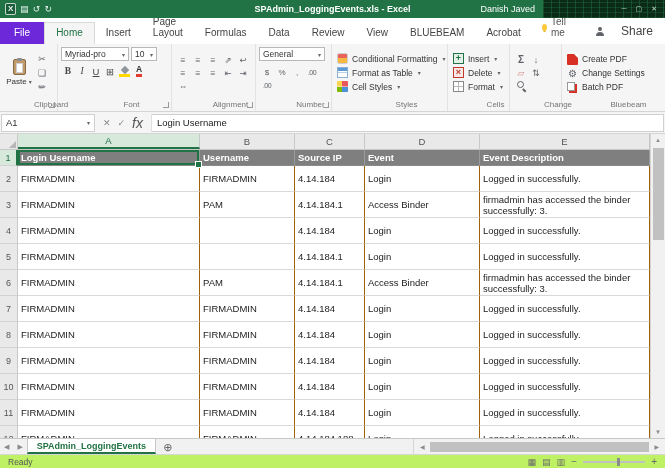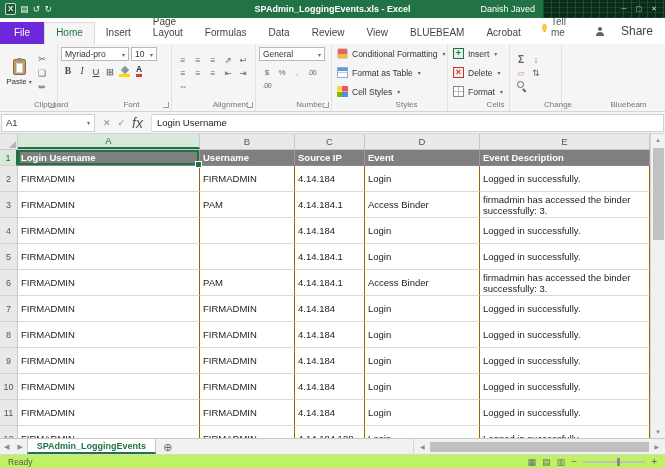--- a/index.html
+++ b/index.html
@@ -68,21 +68,21 @@
 .g-align{width:84px;}
 .icon-grid{display:flex;flex-wrap:wrap;align-content:center;gap:1px 3px;flex:1;padding:1px 2px;}
 .align-icons .mini{font-size:8.5px;}
 
 .g-number{width:76px;}
 .number-format-select{width:66px;}
 .number-icons .mini{font-size:8px;}
 .increase-decimal-icon,.decrease-decimal-icon{font-size:7px !important;letter-spacing:-0.5px;}
 
 .g-styles{width:116px;}
-.stack{display:flex;flex-direction:column;justify-content:center;gap:6px;flex:1;}
+.stack{display:flex;flex-direction:column;justify-content:center;gap:1px;flex:1;}
 .stackbtn{display:flex;align-items:center;gap:4px;font-size:8.5px;color:#333;padding:1px 2px;white-space:nowrap;}
 .stackbtn .dd{margin-left:1px;}
 .sicon{width:11px;height:11px;flex:0 0 11px;display:inline-flex;align-items:center;justify-content:center;position:relative;}
 .conditional-formatting-icon{background:linear-gradient(180deg,#e8635a 0 50%,#f5b942 50%);border-radius:2px;border:1px solid #d0d0d0;}
 .format-as-table-icon{border:1px solid #8aafd4;background:linear-gradient(#5b9bd5 0 3px,transparent 3px),repeating-linear-gradient(0deg,transparent 0 4px,#b9cfe8 4px 5px),#fff;}
 .cell-styles-icon{background:linear-gradient(90deg,#ffd34d 0 50%,#e8555a 50%),linear-gradient(90deg,#7fba00 0 50%,#4a90d9 50%);background-size:100% 50%;background-position:0 0,0 100%;background-repeat:no-repeat;border-radius:1px;}
 
 .g-cells{width:62px;}
 .insert-cells-icon{background:#e2f0e7;border:1px solid #217346;}
 .insert-cells-icon::before{content:"+";color:#217346;font-size:9px;font-weight:bold;line-height:9px;}
@@ -334,20 +334,34 @@
           <span class="mini autosum-icon">Σ</span>
           <span class="mini fill-down-icon">↓</span>
           <span class="mini clear-icon">▱</span>
           <span class="mini sort-filter-icon">⇅</span>
           <span class="mini find-select-icon"></span>
         </div>
       <div class="grp-label"><span>Change</span></div>
     </div>
 
     <div class="group g-bluebeam">
+      <div class="stack">
+          <div class="stackbtn">
+            <span class="sicon create-pdf-icon"></span>
+            <span class="slbl">Create PDF</span>
+          </div>
+          <div class="stackbtn">
+            <span class="sicon change-settings-icon"></span>
+            <span class="slbl">Change Settings</span>
+          </div>
+          <div class="stackbtn">
+            <span class="sicon batch-pdf-icon"></span>
+            <span class="slbl">Batch PDF</span>
+          </div>
+        </div>
       <div class="grp-label"><span>Bluebeam</span></div>
     </div>
 
   </div>
 
   <div class="fbar">
     <div class="namebox">
         <span>A1</span>
         <span class="dd">▾</span>
       </div>

